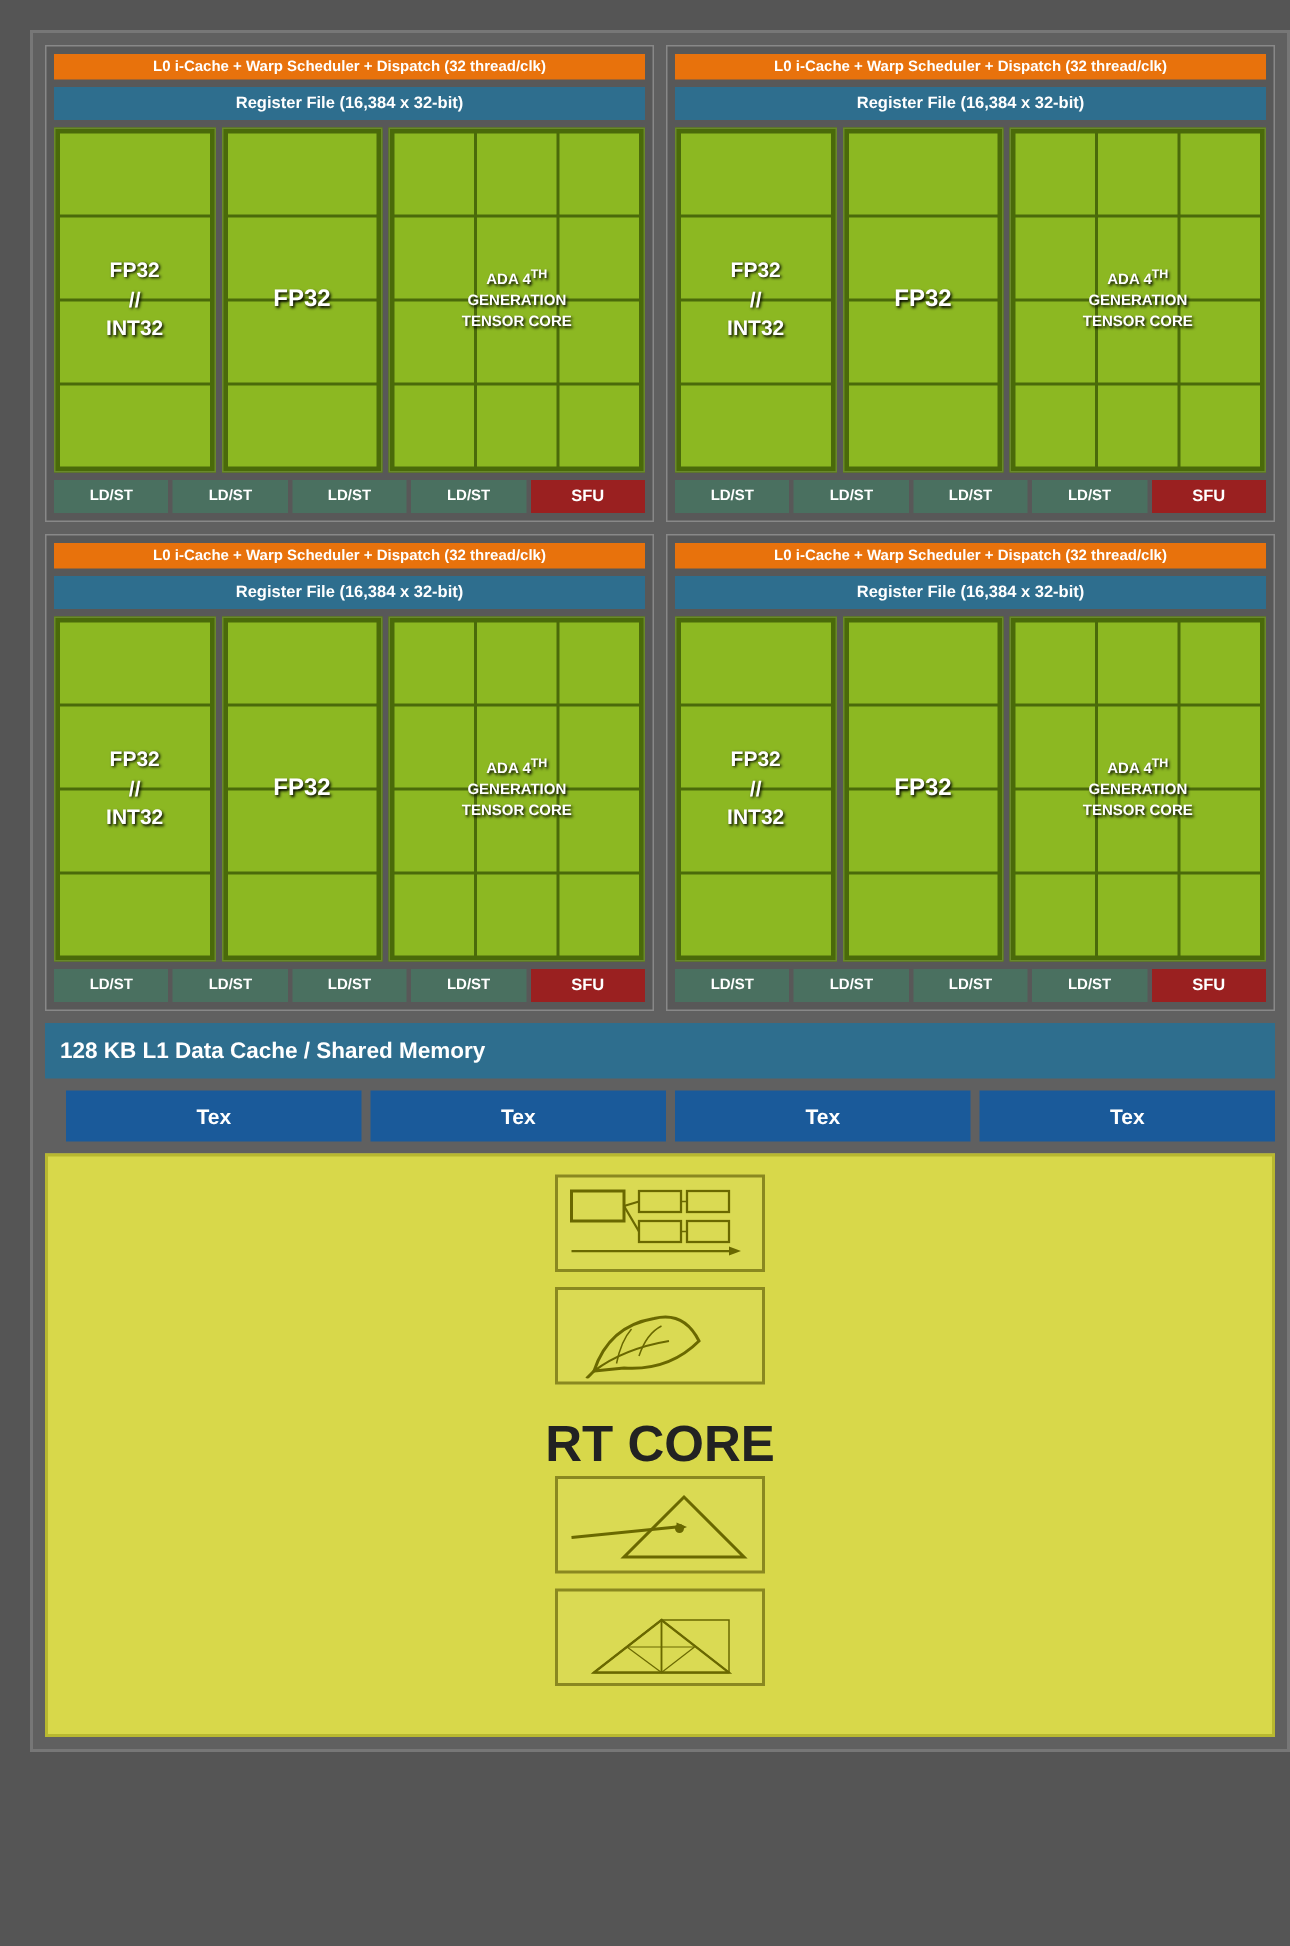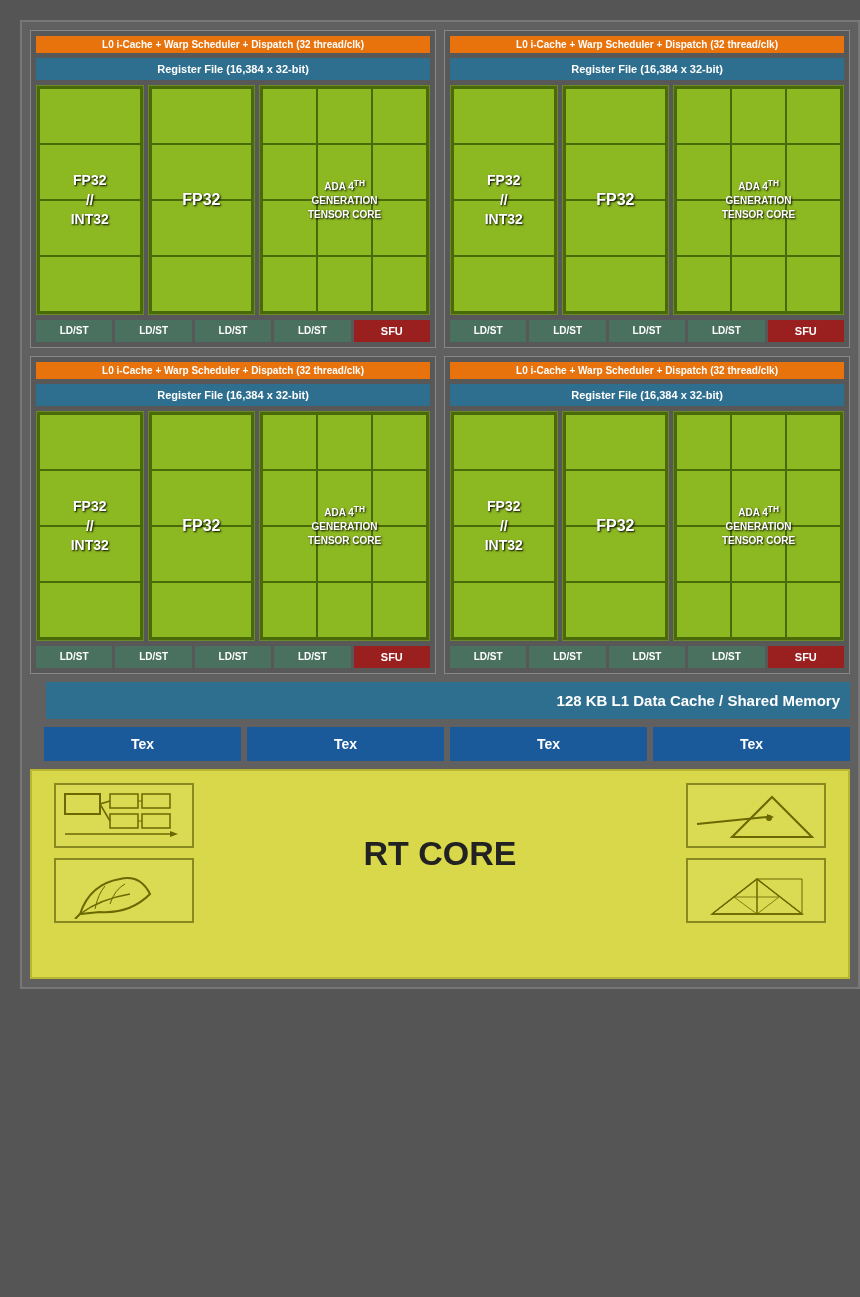--- a/index.html
+++ b/index.html
@@ -223,31 +223,31 @@
           <div style="background:#4a7060; color:white; font-size:10px; font-weight:bold; text-align:center; padding:5px 2px; font-family:Arial,sans-serif;">LD/ST</div>
           <div style="background:#4a7060; color:white; font-size:10px; font-weight:bold; text-align:center; padding:5px 2px; font-family:Arial,sans-serif;">LD/ST</div>
           <div style="background:#4a7060; color:white; font-size:10px; font-weight:bold; text-align:center; padding:5px 2px; font-family:Arial,sans-serif;">LD/ST</div>
           <div style="background:#4a7060; color:white; font-size:10px; font-weight:bold; text-align:center; padding:5px 2px; font-family:Arial,sans-serif;">LD/ST</div>
           <div style="background:#9a2020; color:white; font-size:11px; font-weight:bold; text-align:center; padding:5px 2px; font-family:Arial,sans-serif;">SFU</div>
         </div>
       </div>
 
     </div>
 
-    <div style="background:#2e6e8e; color:white; font-size:15px; font-weight:bold; text-align:right; padding:10px; margin-bottom:8px; font-family:Arial,sans-serif;margin-left:16px;">128 KB L1 Data Cache / Shared Memory</div>
+    <div style="background:#2e6e8e; color:white; font-size:15px; font-weight:bold; text-align:left; padding:10px; margin-bottom:8px; font-family:Arial,sans-serif;">128 KB L1 Data Cache / Shared Memory</div>
 
     <div style="display:grid; grid-template-columns:1fr 1fr 1fr 1fr; gap:6px; margin-bottom:8px;padding-left:14px;">
       <div style="background:#1a5a9a; color:white; font-size:14px; font-weight:bold; text-align:center; padding:9px; font-family:Arial,sans-serif;">Tex</div>
       <div style="background:#1a5a9a; color:white; font-size:14px; font-weight:bold; text-align:center; padding:9px; font-family:Arial,sans-serif;">Tex</div>
       <div style="background:#1a5a9a; color:white; font-size:14px; font-weight:bold; text-align:center; padding:9px; font-family:Arial,sans-serif;">Tex</div>
       <div style="background:#1a5a9a; color:white; font-size:14px; font-weight:bold; text-align:center; padding:9px; font-family:Arial,sans-serif;">Tex</div>
     </div>
 
     <div style="background:#d8d84a; border:2px solid #b8b830; padding:12px; min-height:210px;">
-      <div style="display:flex; align-items:center; width:100%; height:100%;">
+      <div style="display:flex; align-items:center; width:100%; height:100%;flex-direction:column;">
 
         <div style="flex:0 0 160px; display:flex; flex-direction:column; gap:10px; align-items:center;">
 
           <div style="border:2px solid #8a8820; padding:4px; background:rgba(255,255,255,0.05); width:140px; height:65px;">
             <svg width="130" height="55">
 
               <rect x="5" y="5" width="35" height="20" fill="none" stroke="#6a6800" stroke-width="2"></rect>
               <rect x="50" y="5" width="28" height="14" fill="none" stroke="#6a6800" stroke-width="1.5"></rect>
               <rect x="82" y="5" width="28" height="14" fill="none" stroke="#6a6800" stroke-width="1.5"></rect>
               <rect x="50" y="25" width="28" height="14" fill="none" stroke="#6a6800" stroke-width="1.5"></rect>

